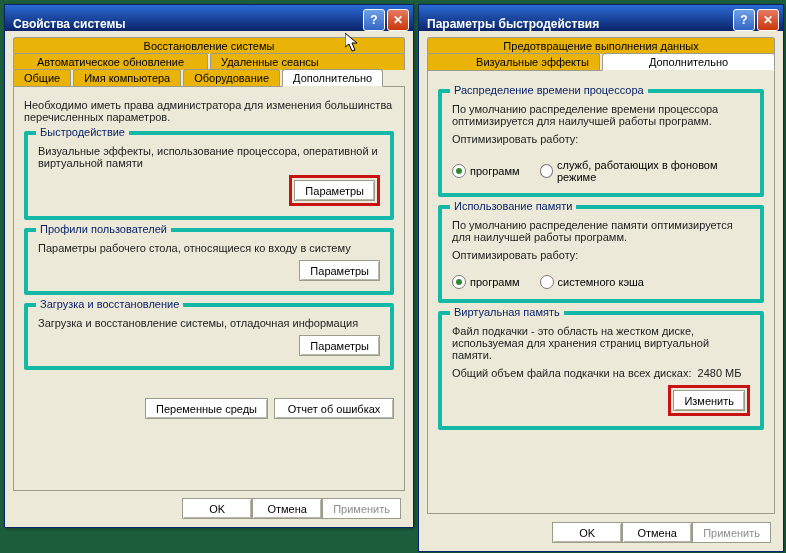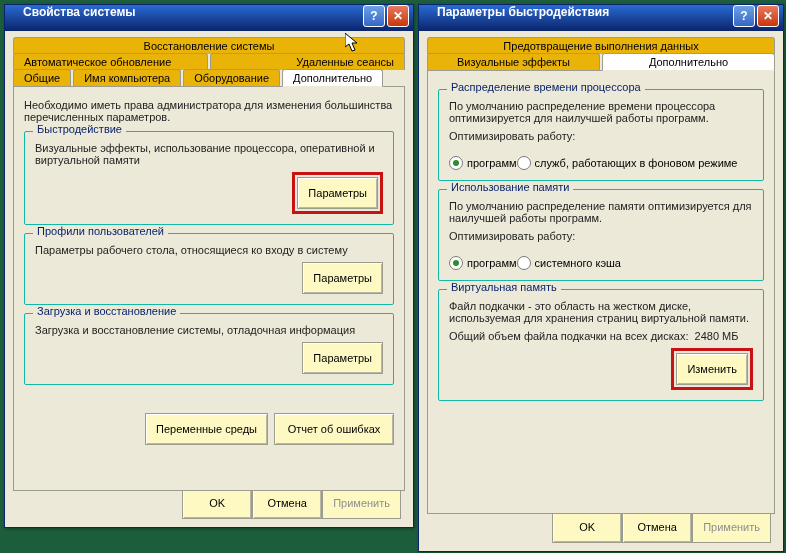--- a/index.html
+++ b/index.html
@@ -1,42 +1,42 @@
 <!DOCTYPE html>
 <html><head>
 <meta charset="utf-8">
 <style>
   html,body{margin:0;padding:0;width:786px;height:553px;background:#1c5d3c;font-family:Tahoma,sans-serif;font-size:11px;overflow:hidden}
   .window{position:absolute;background:#ece9d8;border:1px solid #0a246a;box-shadow:1px 1px 3px rgba(0,0,0,.3)}
-  .titlebar{height:26px;background:linear-gradient(#2a6ad4,#0a246a);display:flex;align-items:flex-start;padding:0 4px 0 18px;color:#fff;font-weight:bold;font-size:12px}
+  .titlebar{height:26px;background:linear-gradient(#2a6ad4,#0a246a);display:flex;align-items:flex-end;padding:0 4px 0 8px;color:#fff;font-weight:bold;font-size:12px}
   .titlebar .spacer{flex:1}
   .tb-btn{width:20px;height:20px;margin-left:2px;border:1px solid #fff;border-radius:3px;display:flex;align-items:center;justify-content:center;font-weight:bold;color:#fff;font-size:12px}
   .tb-help{background:linear-gradient(#6fa1e6,#3566c7)}
   .tb-close{background:linear-gradient(#e67a60,#c8370b)}
   .body{position:absolute;top:26px;left:0;right:0;bottom:0;padding:6px 8px 8px 8px}
 
   
   .tabs{position:relative}
   .tabrow{display:flex;gap:2px;margin-bottom:-1px}
   .tab{border:1px solid #9c9c8e;border-bottom:none;background:#eab308;padding:2px 10px;border-radius:3px 3px 0 0;font-size:11px;cursor:pointer}
   .tab.sel{background:#ffffff;border-bottom:1px solid #ece9d8;position:relative;z-index:3}
   .tabrow.upper .tab{border-bottom:none}
   .panel{border:1px solid #9c9c8e;background:#ece9d8;padding:10px 10px 8px 10px;position:relative;z-index:2}
 
-  .fieldset{border:1px solid #14b8a6;border-radius:2px;margin:8px 0;padding:8px 10px 10px 10px;position:relative}
+  .fieldset{border:4px solid #14b8a6;border-radius:2px;margin:8px 0;padding:8px 10px 10px 10px;position:relative}
   .fs-title{position:absolute;top:-9px;left:8px;background:#ece9d8;padding:0 4px;color:#0a246a;font-size:11px}
   .fs-text{color:#222;margin:2px 0 6px 0;line-height:12px}
 
-  .btn{border:1px solid #9c9c8e;background:#fef9c3;padding:2px 10px;font-size:11px;min-width:70px;height:32px;box-shadow:inset 1px 1px #fff, inset -1px -1px #b8b8a8;cursor:pointer}
+  .btn{border:1px solid #9c9c8e;background:#ffffff;padding:2px 10px;font-size:11px;min-width:70px;height:21px;box-shadow:inset 1px 1px #fff, inset -1px -1px #b8b8a8;cursor:pointer}
   .btn-row{display:flex;justify-content:flex-end;gap:6px;margin-top:4px}
   .btn-row-lg{margin-top:28px}
 
   .hl{border:3px solid #c91212;display:inline-block;padding:2px}
 
-  .radio-row{display:flex;align-items:center;margin-top:14px}
+  .radio-row{display:flex;align-items:center;gap:20px;margin-top:14px}
   .radio{display:flex;align-items:center;gap:4px}
   .r-circ{width:12px;height:12px;border:1px solid #7a7a7a;border-radius:50%;background:#fff;display:flex;align-items:center;justify-content:center}
   .r-dot{width:6px;height:6px;border-radius:50%;background:#2e8b2e}
 
   .bottom-btns{position:absolute;right:12px;bottom:8px;display:flex;}
   .btn[disabled]{color:#8e8e8e;box-shadow:none}
 
   .cursor{position:absolute;left:345px;top:33px;width:16px;height:20px;pointer-events:none;z-index:50}
 </style>
 </head>
@@ -48,22 +48,22 @@
     <span class="spacer"></span>
     <span class="tb-btn tb-help">?</span>
     <span class="tb-btn tb-close">✕</span>
   </div>
   <div class="body">
     <div class="tabs">
       <div class="tabrow upper" style="justify-content:space-between">
         <div class="tab" style="flex:1;text-align:center">Восстановление системы</div>
       </div>
       <div class="tabrow upper">
-        <div class="tab" style="flex:1;">Автоматическое обновление</div>
-        <div class="tab" style="flex:1;text-align:right">Удаленные сеансы</div>
+        <div class="tab" style="flex:1;text-align:center">Автоматическое обновление</div>
+        <div class="tab" style="flex:1;text-align:left">Удаленные сеансы</div>
       </div>
       <div class="tabrow">
         <div class="tab">Общие</div>
         <div class="tab">Имя компьютера</div>
         <div class="tab">Оборудование</div>
         <div class="tab sel">Дополнительно</div>
       </div>
       <div class="panel" style="height:385px">
         <div class="fs-text">Необходимо иметь права администратора для изменения большинства перечисленных параметров.</div>
 
@@ -113,21 +113,21 @@
     <span class="spacer"></span>
     <span class="tb-btn tb-help">?</span>
     <span class="tb-btn tb-close">✕</span>
   </div>
   <div class="body">
     <div class="tabs">
       <div class="tabrow upper" style="justify-content:flex-start">
         <div class="tab" style="flex:1;text-align:center">Предотвращение выполнения данных</div>
       </div>
       <div class="tabrow">
-        <div class="tab" style="flex:1;text-align:center">Визуальные эффекты</div>
+        <div class="tab" style="flex:1;text-align:right">Визуальные эффекты</div>
         <div class="tab sel" style="flex:1;text-align:center">Дополнительно</div>
       </div>
       <div class="panel" style="height:424px">
 
         <div class="fieldset">
           <span class="fs-title">Распределение времени процессора</span>
           <div class="fs-text">По умолчанию распределение времени процессора оптимизируется для наилучшей работы программ.</div>
           <div class="fs-text">Оптимизировать работу:</div>
           <div class="radio-row">
             <label class="radio">

